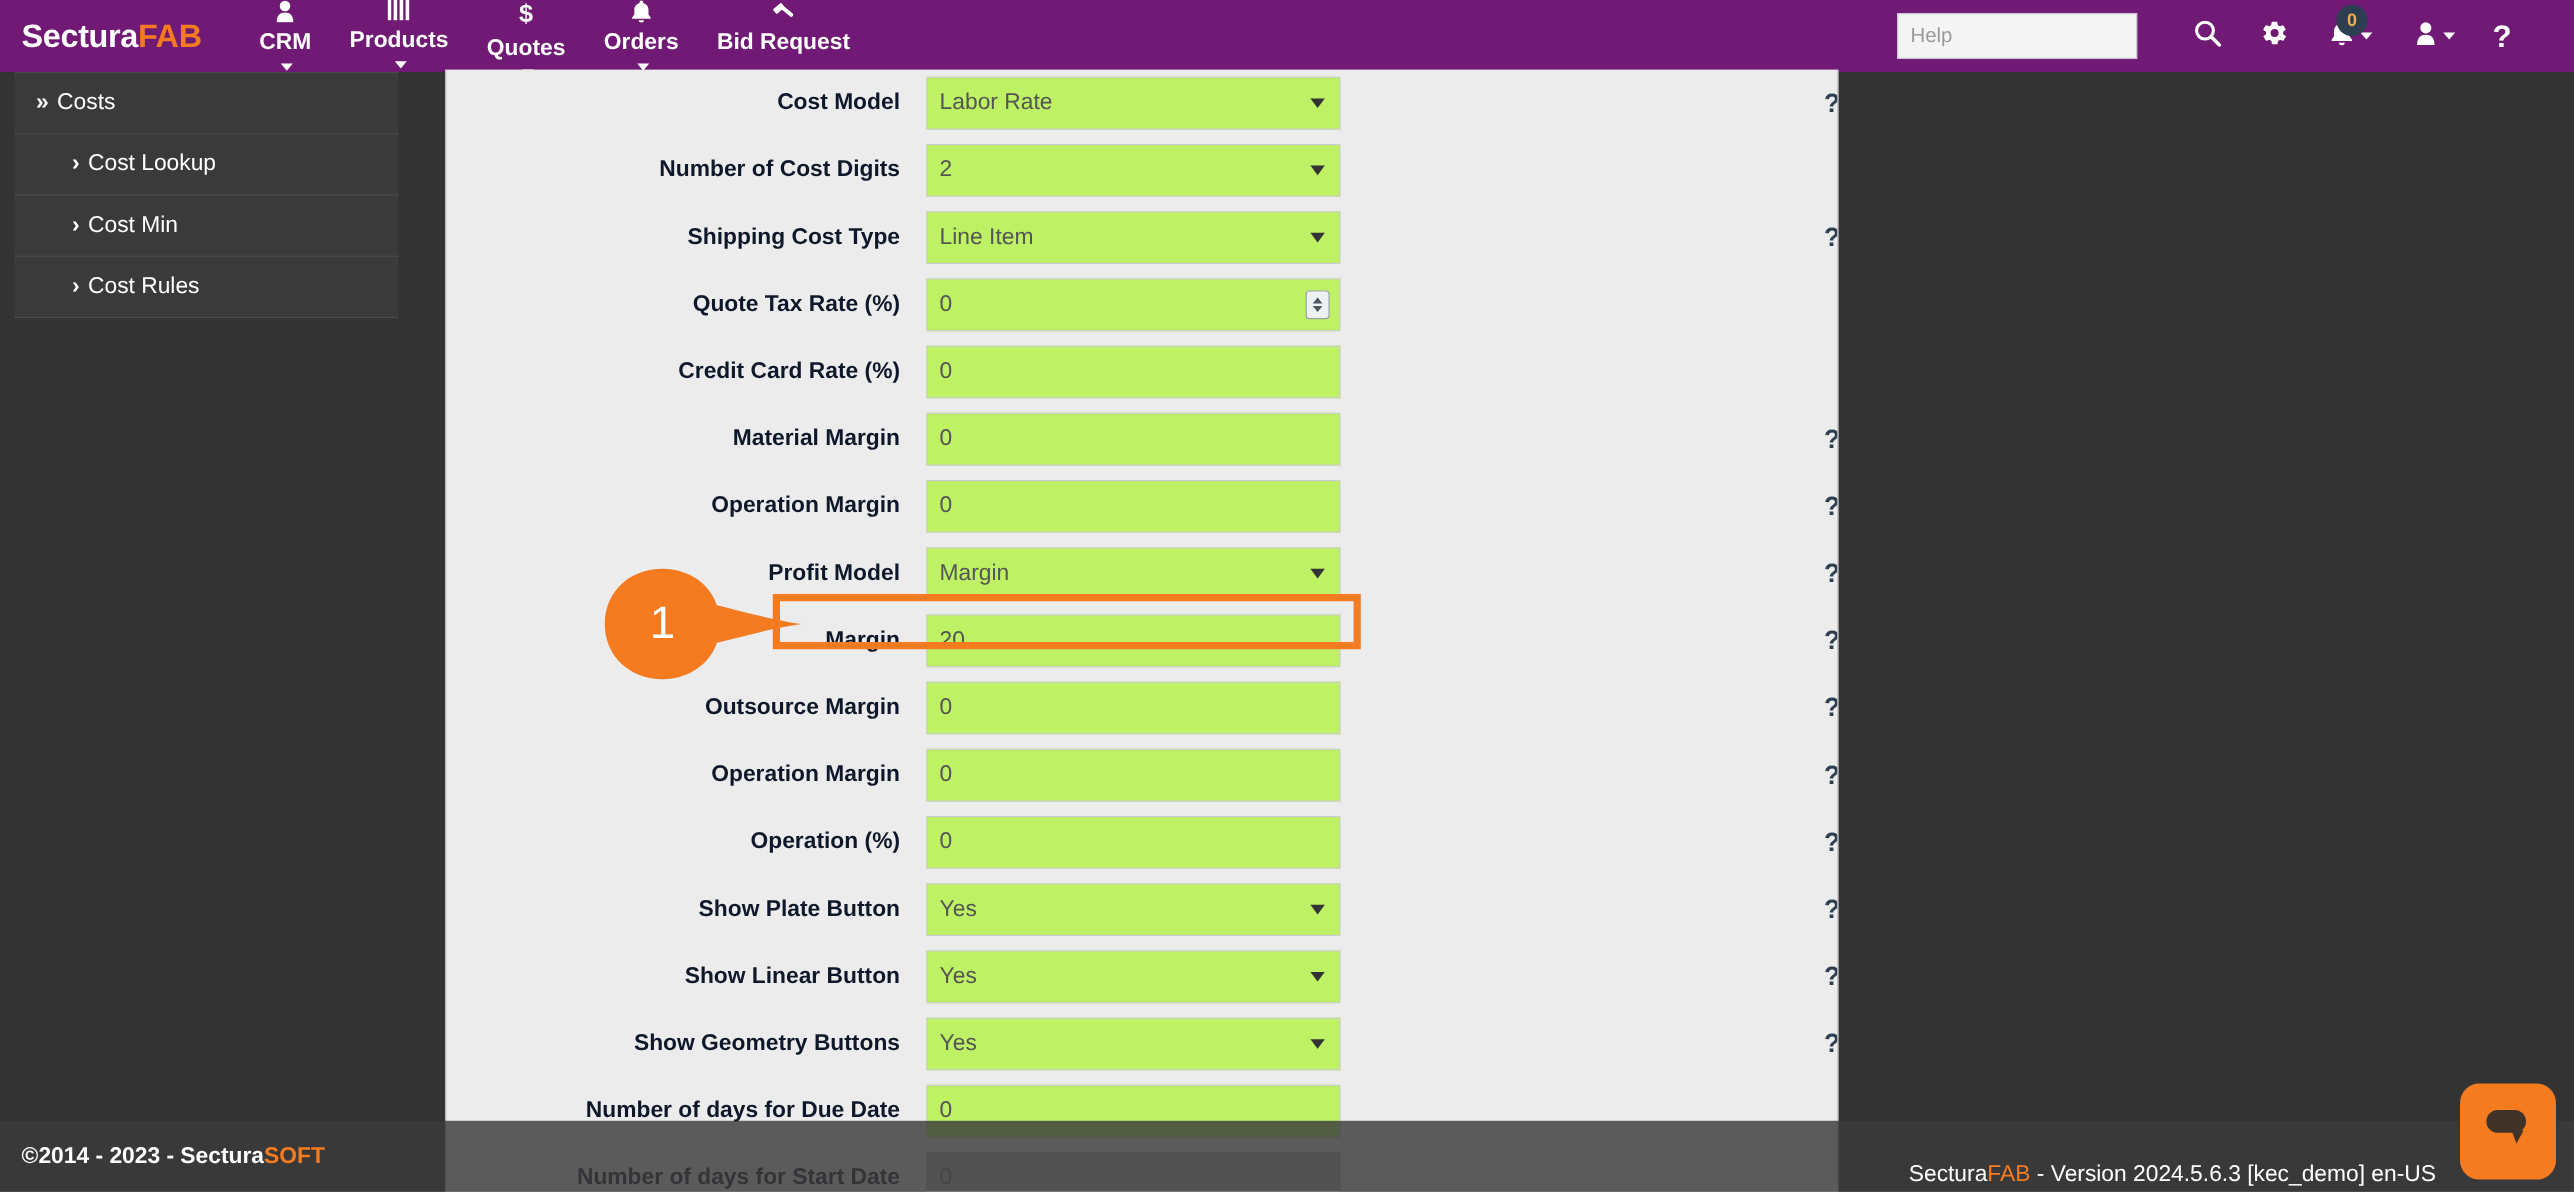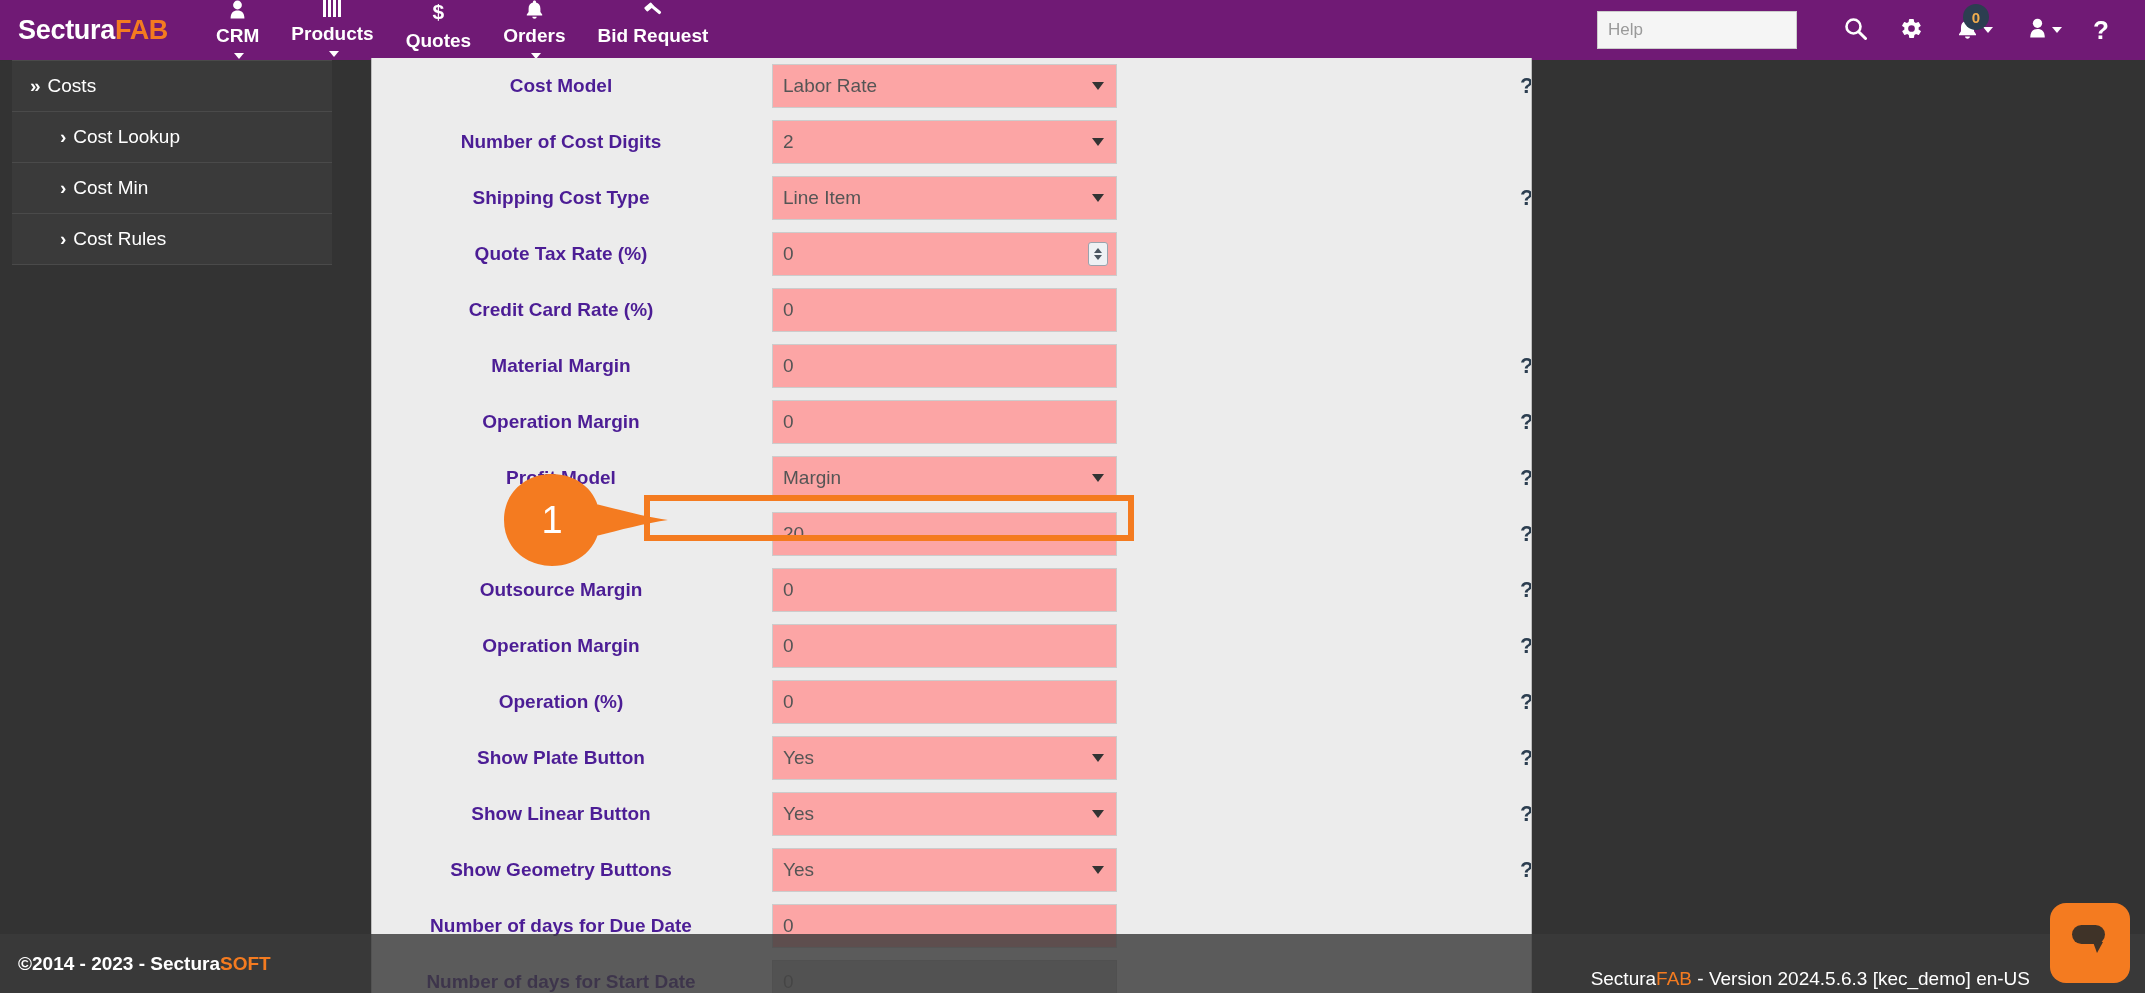--- a/index.html
+++ b/index.html
@@ -33,21 +33,21 @@
   }
   .caret {
     width: 0; height: 0; margin-left: 3px;
     border-left: 5px solid transparent;
     border-right: 5px solid transparent;
     border-top: 6px solid #ffffff;
   }
   .nav-ico { display: inline-flex; align-items: center; }
   .nav-right {
     margin-left: auto; display: flex; align-items: center;
-    padding-right: 22px; gap: 0;
+    padding-right: 38px; gap: 0;
   }
   .help-input {
     width: 200px; height: 38px;
     background: #f5f5f5; border: 1px solid #cccccc;
     padding: 0 10px; font-size: 17px; color: #555;
     font-family: "Liberation Sans", sans-serif;
     margin-right: 30px;
   }
   .help-input::placeholder { color: #9a9a9a; }
   .nav-ibtn {
@@ -89,28 +89,28 @@
     border-left: 1px solid #bdbdbd;
     border-right: 1px solid #bdbdbd;
     overflow: hidden;
   }
   .form-row {
     position: relative;
     display: flex; align-items: center;
     height: 56px;
   }
   .row-label {
-    width: 400px; text-align: center; padding-right: 22px;
-    font-size: 19px; font-weight: bold; color: #4c1d95;
+    width: 400px; text-align: right; padding-right: 22px;
+    font-size: 19px; font-weight: bold; color: #0f172a;
     white-space: nowrap;
   }
   .row-field {
     position: relative;
     width: 345px; height: 44px;
-    background: #fca5a5; border: 1px solid #cccccc;
+    background: #bef264; border: 1px solid #cccccc;
     display: flex; align-items: center;
     padding: 0 10px;
     font-size: 19px; color: #555555;
     cursor: pointer;
   }
   .row-field.disabled { background: #bdbdbd; border-color: #b0b0b0; color:#777; }
   .sel-caret {
     position: absolute; right: 12px; top: 50%;
     transform: translateY(-50%);
     width: 0; height: 0;

